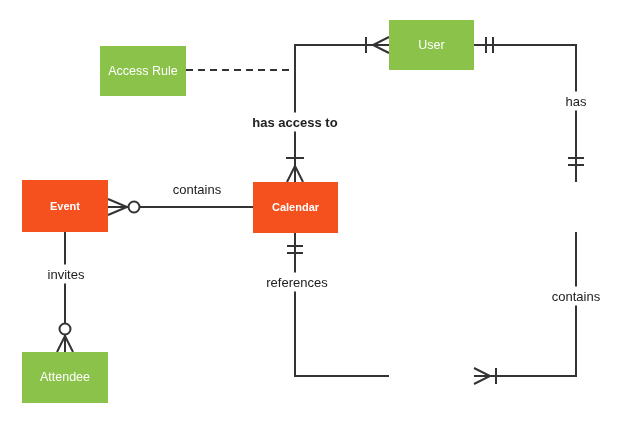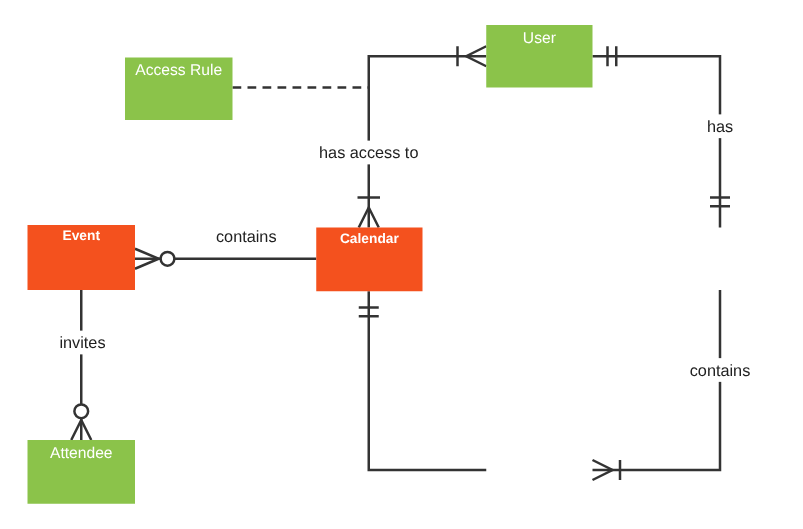--- a/index.html
+++ b/index.html
@@ -34,20 +34,21 @@
     stroke-width: 2;
   }
   .notation-circle {
     fill: #ffffff;
     stroke: var(--line, #333333);
     stroke-width: 2;
   }
   .entity {
     position: absolute;
     display: flex;
+    align-items: center;
     justify-content: center;
     text-align: center;
     color: #ffffff;
     font-size: 12.5px;
     line-height: 1.3;
     padding: 2px;
     box-sizing: border-box;
   }
   .entity.green { background: var(--entity-green, #8BC34A); }
   .entity.orange {
@@ -134,22 +135,23 @@
   </div>
 
 
   <div class="entity green" style="left:22px; top:352px; width:86px; height:51px;">
     <span>Attendee</span>
   </div>
 
 
   <div class="rel-label" style="left:197px; top:189px;">contains</div>
 
-  <div class="rel-label" style="left:295px; top:122px;">has access to</div>
+  <div class="rel-label" style="left:295px; top:122px;font-weight:bold;">has access to</div>
 
   <div class="rel-label" style="left:576px; top:101px;">has</div>
 
   <div class="rel-label" style="left:66px; top:274px;">invites</div>
 
+  <div class="rel-label" style="left:297px; top:282px;">references</div>
 
   <div class="rel-label" style="left:576px; top:296px;">contains</div>
 
 </div>
 
 </body></html>

